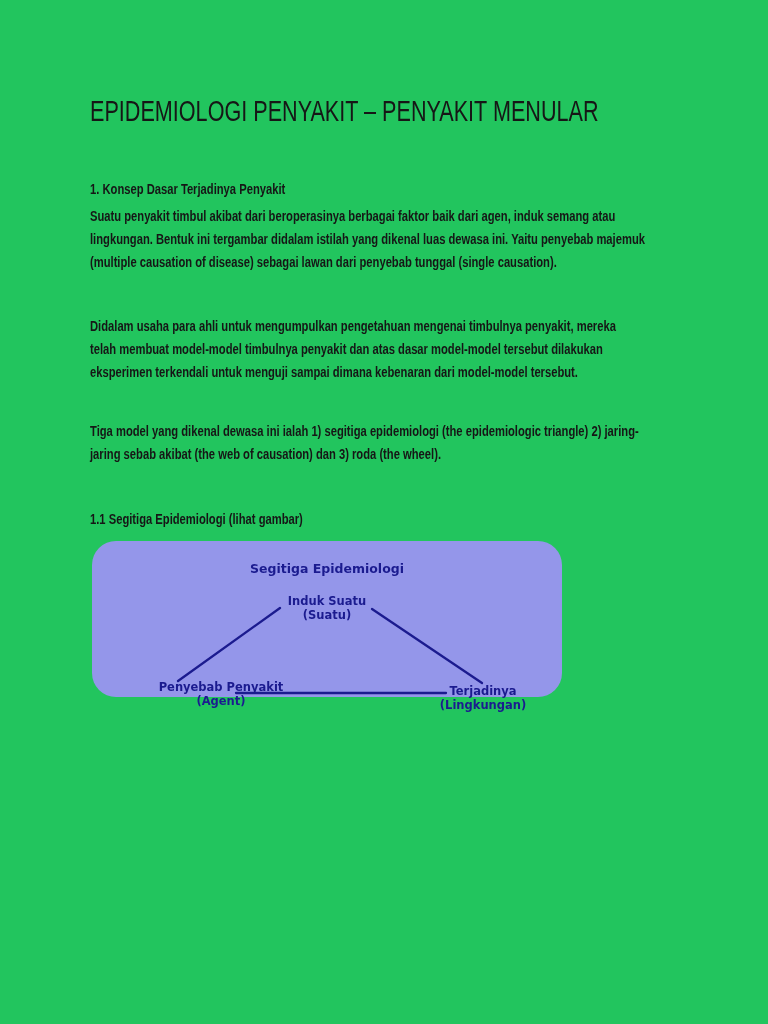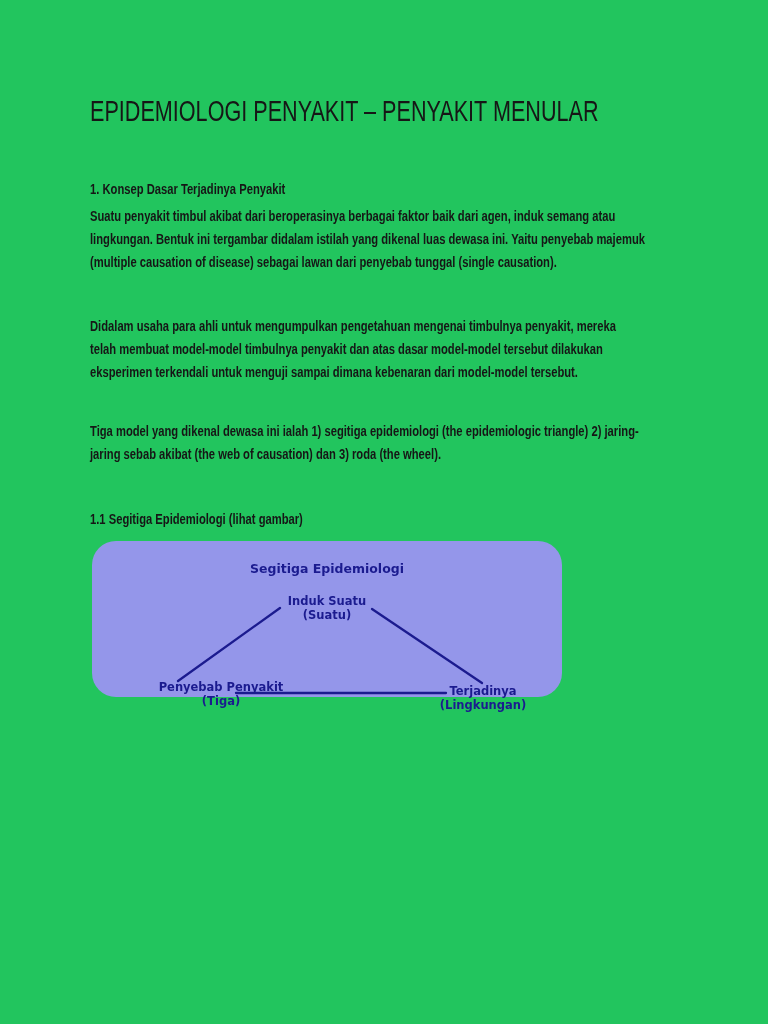--- a/index.html
+++ b/index.html
@@ -131,18 +131,18 @@
     <svg viewBox="0 0 470 194">
       <line x1="188" y1="67" x2="86" y2="140"></line>
       <line x1="280" y1="68" x2="390" y2="142"></line>
       <line x1="144" y1="152" x2="354" y2="152"></line>
     </svg>
 
     <p class="fig-label fig-title">Segitiga Epidemiologi</p>
 
     <p class="fig-label fig-node-host"><span>Induk Suatu</span><br><span>(Suatu)</span></p>
 
-    <p class="fig-label fig-node-agent"><span>Penyebab Penyakit</span><br><span>(Tiga)</span></p>
+    <p class="fig-label fig-node-agent"><span>Penyebab Penyakit</span><br><span>(Agent)</span></p>
 
     <p class="fig-label fig-node-env"><span>Terjadinya</span><br><span>(Lingkungan)</span></p>
   </div>
 
 </div>
 
 </body></html>

